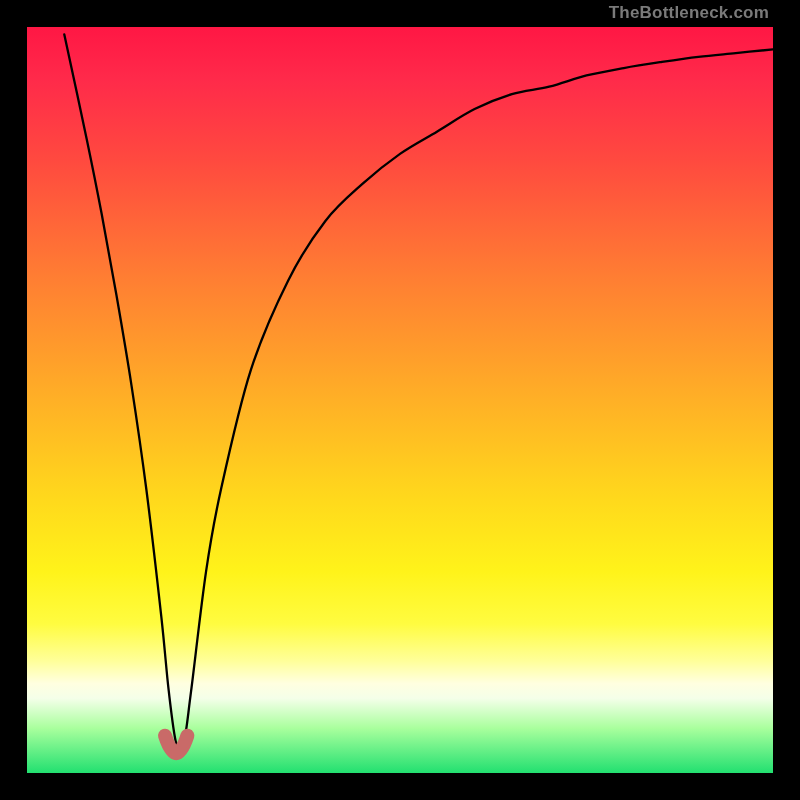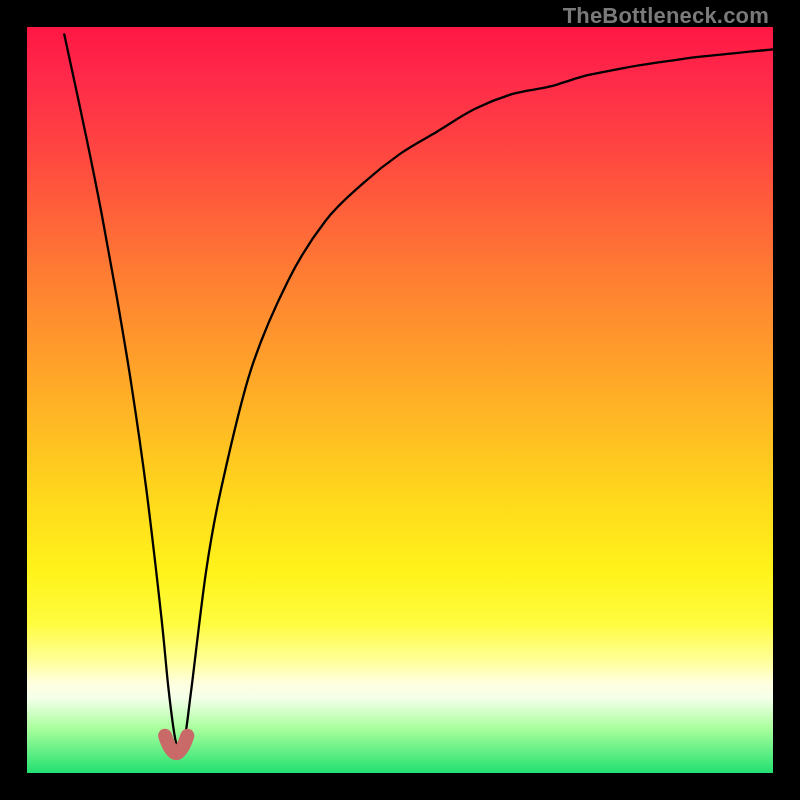--- a/index.html
+++ b/index.html
@@ -30,21 +30,21 @@
       #f4ffe9 90%,
       #a9ff9d 94%,
       #22e070 100%
     );
   }
   .attribution {
     position: absolute;
     top: 3px;
     right: 31px;
     font-family: Arial, Helvetica, sans-serif;
-    font-size: 22px;
+    font-size: 17px;
     font-weight: bold;
     color: #7a7a7a;
     letter-spacing: 0.2px;
   }
   svg.curve {
     position: absolute;
     left: 0;
     top: 0;
     width: 746px;
     height: 746px;

